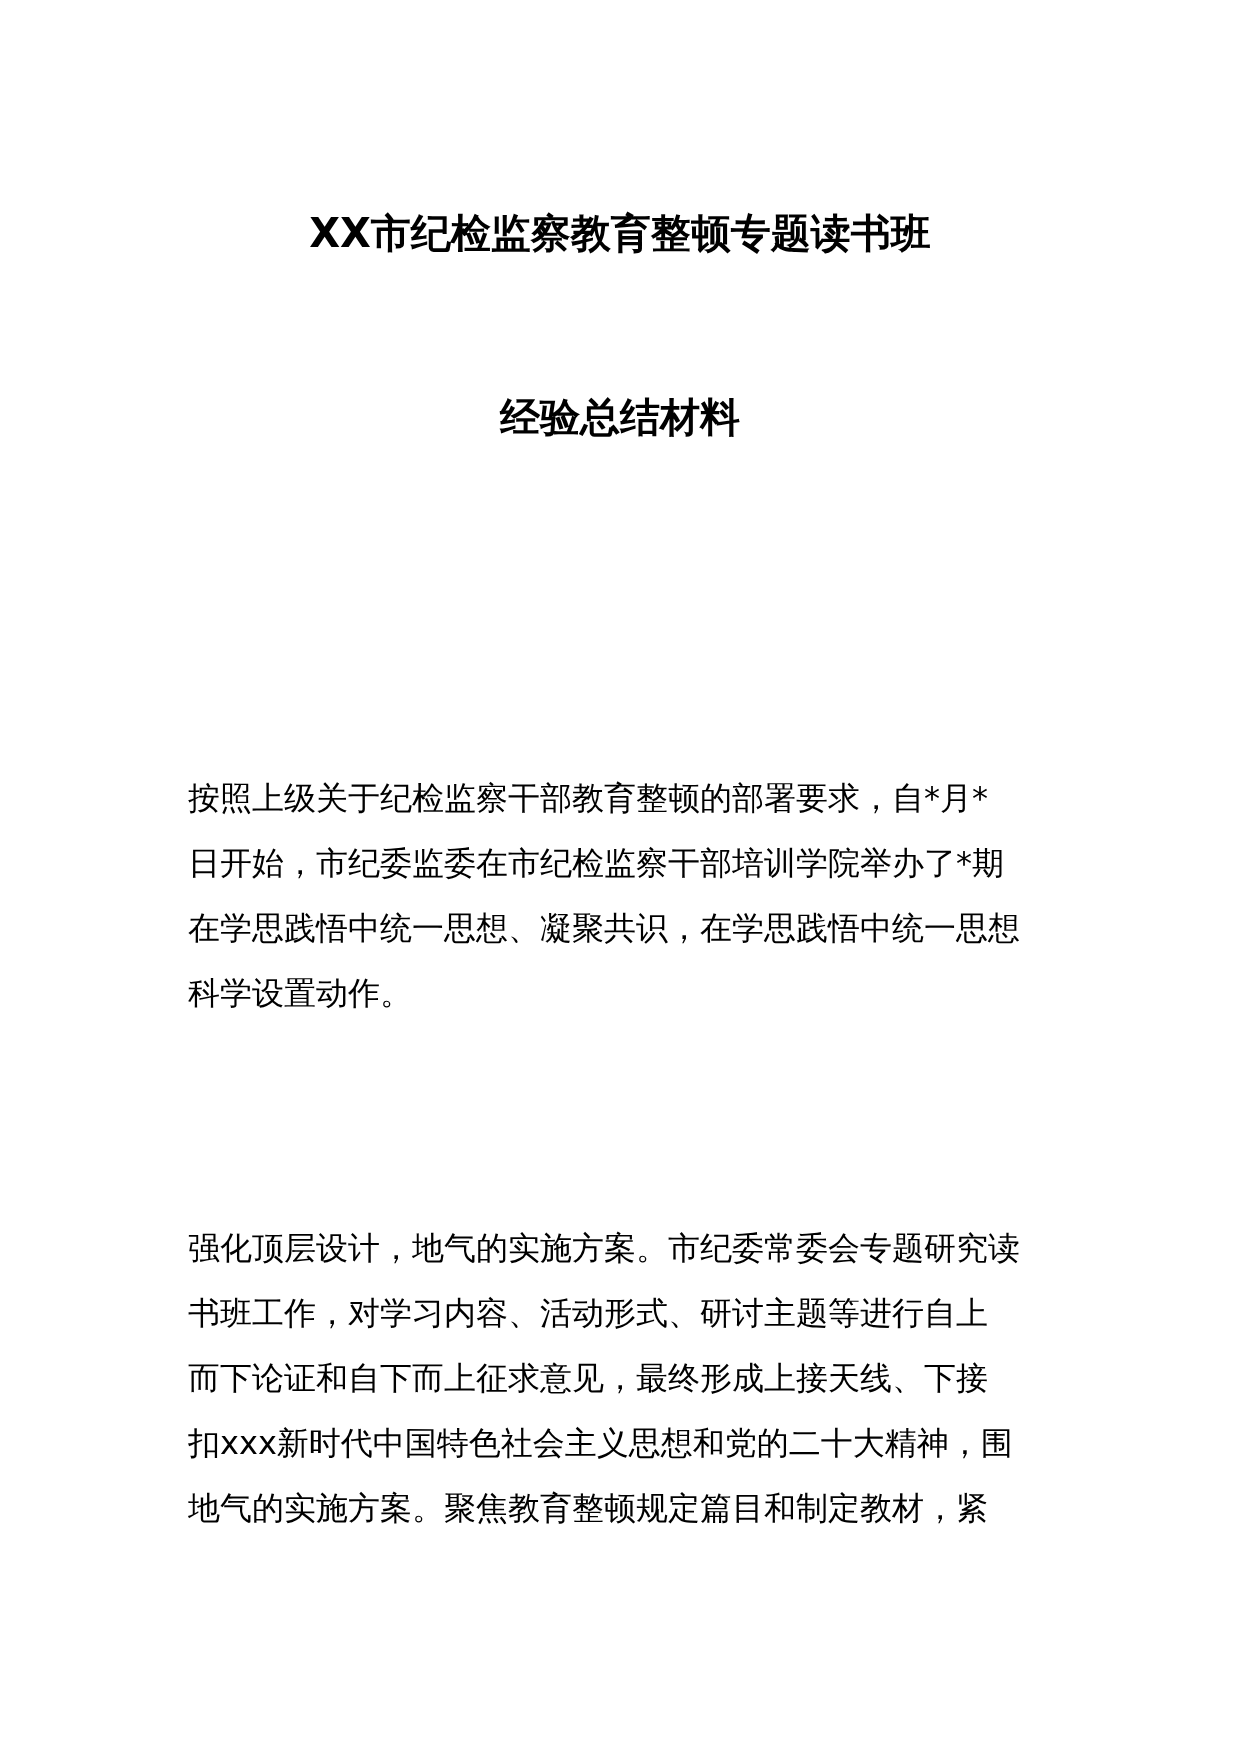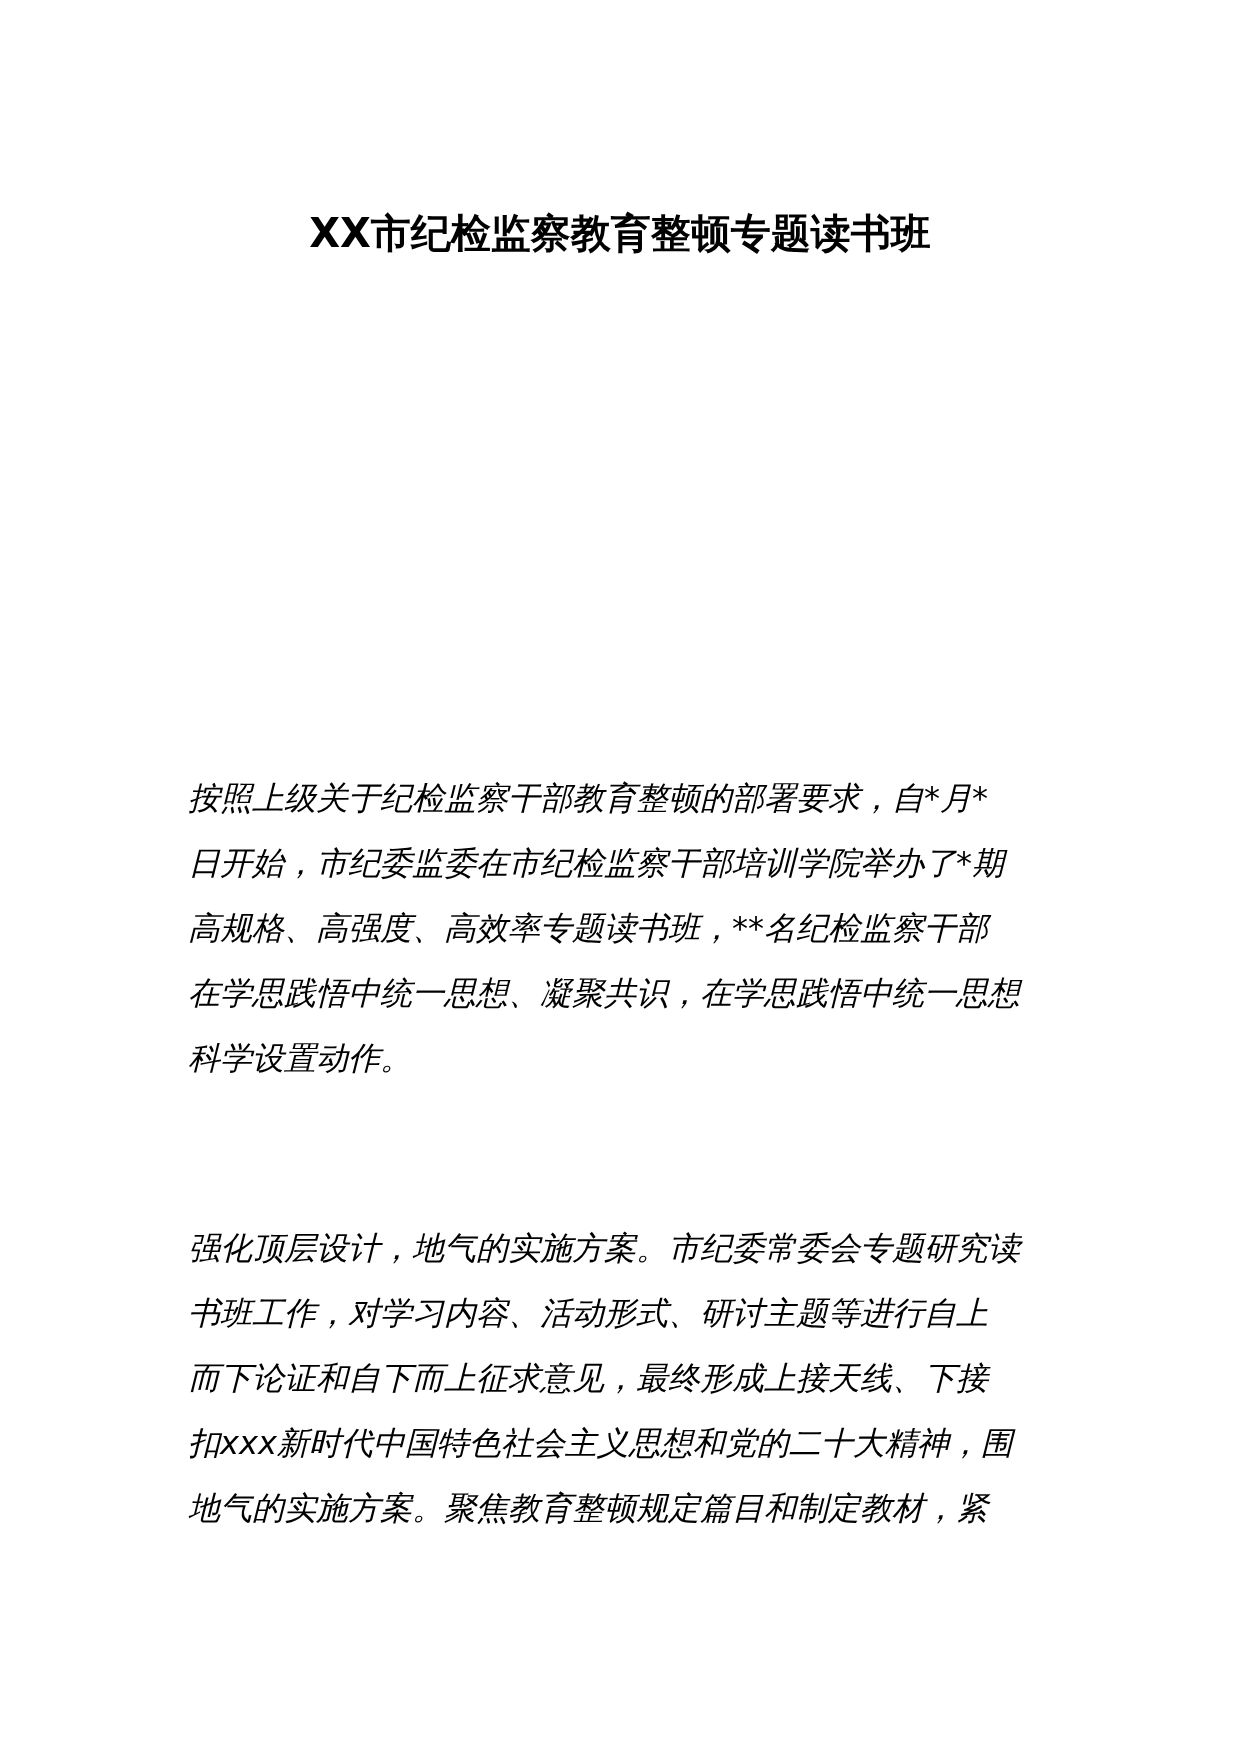--- a/index.html
+++ b/index.html
@@ -32,44 +32,43 @@
       line-height: 50px;
       letter-spacing: 0px;
       white-space: nowrap;
     }
     .title-1 { top: 208px; }
     .title-2 { top: 392px; }
     .para {
       position: absolute;
       left: 188px;
       width: 870px;
-      font-style: italic;
     }
     .line {
       display: block;
       height: 65px;
       font-size: 32px;
       line-height: 65px;
       white-space: nowrap;
       letter-spacing: 0px;
     }
     .para-1 { top: 766px; }
     .para-2 { top: 1216px; }
   </style>
 </head>
 <body>
 
 <div class="page">
 
   <div class="title-line title-1">XX市纪检监察教育整顿专题读书班</div>
+  <div class="title-line title-2">经验总结材料</div>
 
   <div class="para para-1">
     <span class="line">按照上级关于纪检监察干部教育整顿的部署要求，自*月*</span>
     <span class="line">日开始，市纪委监委在市纪检监察干部培训学院举办了*期</span>
-    <span class="line">高规格、高强度、高效率专题读书班，**名纪检监察干部</span>
     <span class="line">在学思践悟中统一思想、凝聚共识，在学思践悟中统一思想</span>
     <span class="line">科学设置动作。</span>
   </div>
 
   <div class="para para-2">
     <span class="line">强化顶层设计，地气的实施方案。市纪委常委会专题研究读</span>
     <span class="line">书班工作，对学习内容、活动形式、研讨主题等进行自上</span>
     <span class="line">而下论证和自下而上征求意见，最终形成上接天线、下接</span>
     <span class="line">扣xxx新时代中国特色社会主义思想和党的二十大精神，围</span>
     <span class="line">地气的实施方案。聚焦教育整顿规定篇目和制定教材，紧</span>

